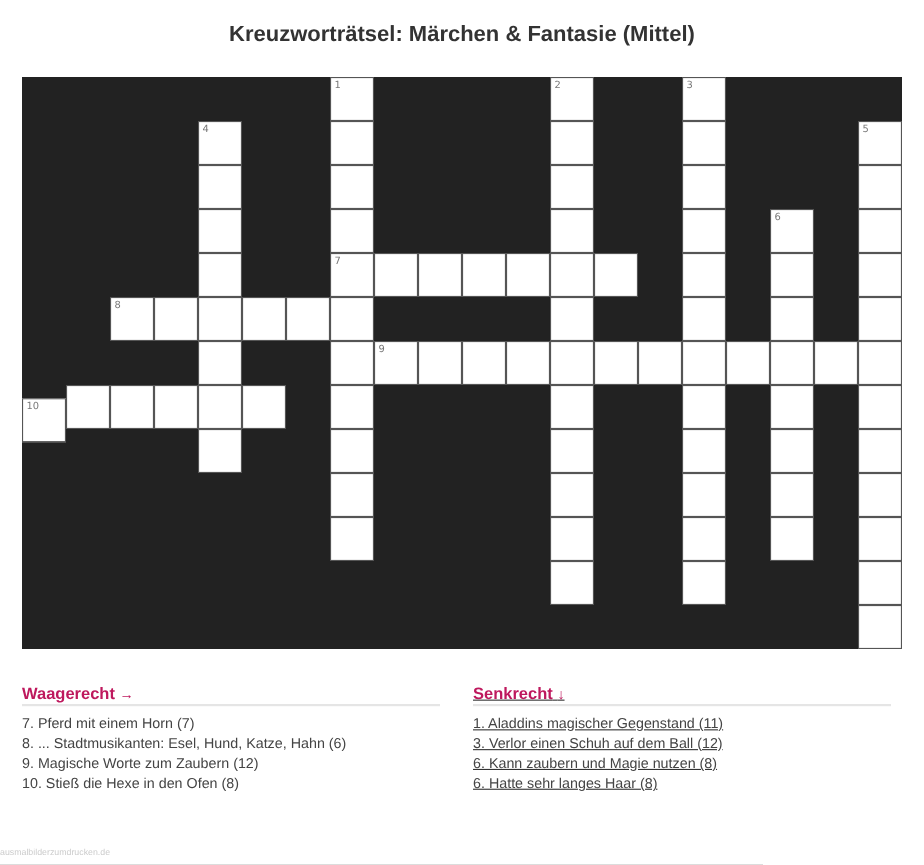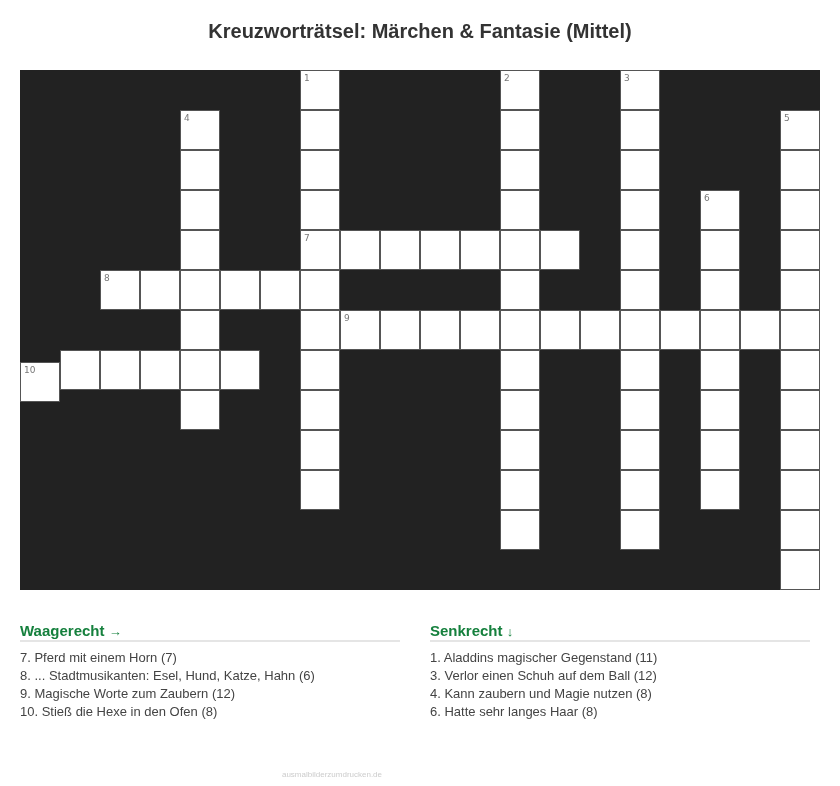--- a/index.html
+++ b/index.html
@@ -3,26 +3,26 @@
 <meta charset="utf-8">
 <style>
   html, body { margin: 0; padding: 0; background: #ffffff; }
   body { width: 840px; height: 786px; position: relative; font-family: "Liberation Sans", sans-serif; color: #333; overflow: hidden; }
   .title { position: absolute; top: 20px; left: 0; width: 840px; text-align: center; font-size: 20px; font-weight: bold; color: #333; }
   .grid { position: absolute; left: 20px; top: 70px; width: 800px; height: 520px; background: #222222; }
   .cell { position: absolute; width: 40px; height: 40px; box-sizing: border-box; background: #ffffff; border: 1px solid #555; }
   .cell .num { position: absolute; top: 3px; left: 3px; font-size: 9px; color: #777; font-family: "DejaVu Sans", sans-serif; line-height: 1; }
   .clues { position: absolute; top: 622px; width: 380px; }
   .clues.across { left: 20px; }
-  .clues.down { left: 430px; }
-  .clues h3 { margin: 0; font-size: 15px; font-weight: bold; color: #15803d; border-bottom: 2px solid #e5e5e5; padding-bottom: 1px; }
+  .clues.down { left: 430px; text-decoration: underline; }
+  .clues h3 { margin: 0; font-size: 15px; font-weight: bold; color: #be185d; border-bottom: 2px solid #e5e5e5; padding-bottom: 1px; }
   .clues h3 .arrow { font-weight: normal; font-size: 13px; }
   .clues ul { list-style: none; margin: 7px 0 0 0; padding: 0; }
   .clues li { font-size: 13px; line-height: 18px; color: #444; }
-  .footer { position: absolute; top: 770px; left: 0; width: 664px; text-align: center; font-size: 8px; color: #cccccc; }
+  .footer { position: absolute; top: 770px; left: 0; width: 664px; text-align: left; font-size: 8px; color: #cccccc; }
 </style>
 </head>
 <body>
 
 <div class="title">Kreuzworträtsel: Märchen &amp; Fantasie (Mittel)</div>
 
 <div class="grid" id="grid" style="background: rgb(34, 34, 34);">
     <div class="cell" style="left: 280px; top: 0px;">
       <span class="num">1</span>
     </div>
@@ -138,18 +138,18 @@
     <li>9. Magische Worte zum Zaubern (12)</li>
     <li>10. Stieß die Hexe in den Ofen (8)</li>
   </ul>
 </div>
 
 <div class="clues down">
   <h3><span>Senkrecht</span> <span class="arrow">↓</span></h3>
   <ul>
     <li>1. Aladdins magischer Gegenstand (11)</li>
     <li>3. Verlor einen Schuh auf dem Ball (12)</li>
-    <li>4. Kann zaubern und Magie nutzen (8)</li>
+    <li>6. Kann zaubern und Magie nutzen (8)</li>
     <li>6. Hatte sehr langes Haar (8)</li>
   </ul>
 </div>
 
 <div class="footer">ausmalbilderzumdrucken.de</div>
 
 </body></html>

